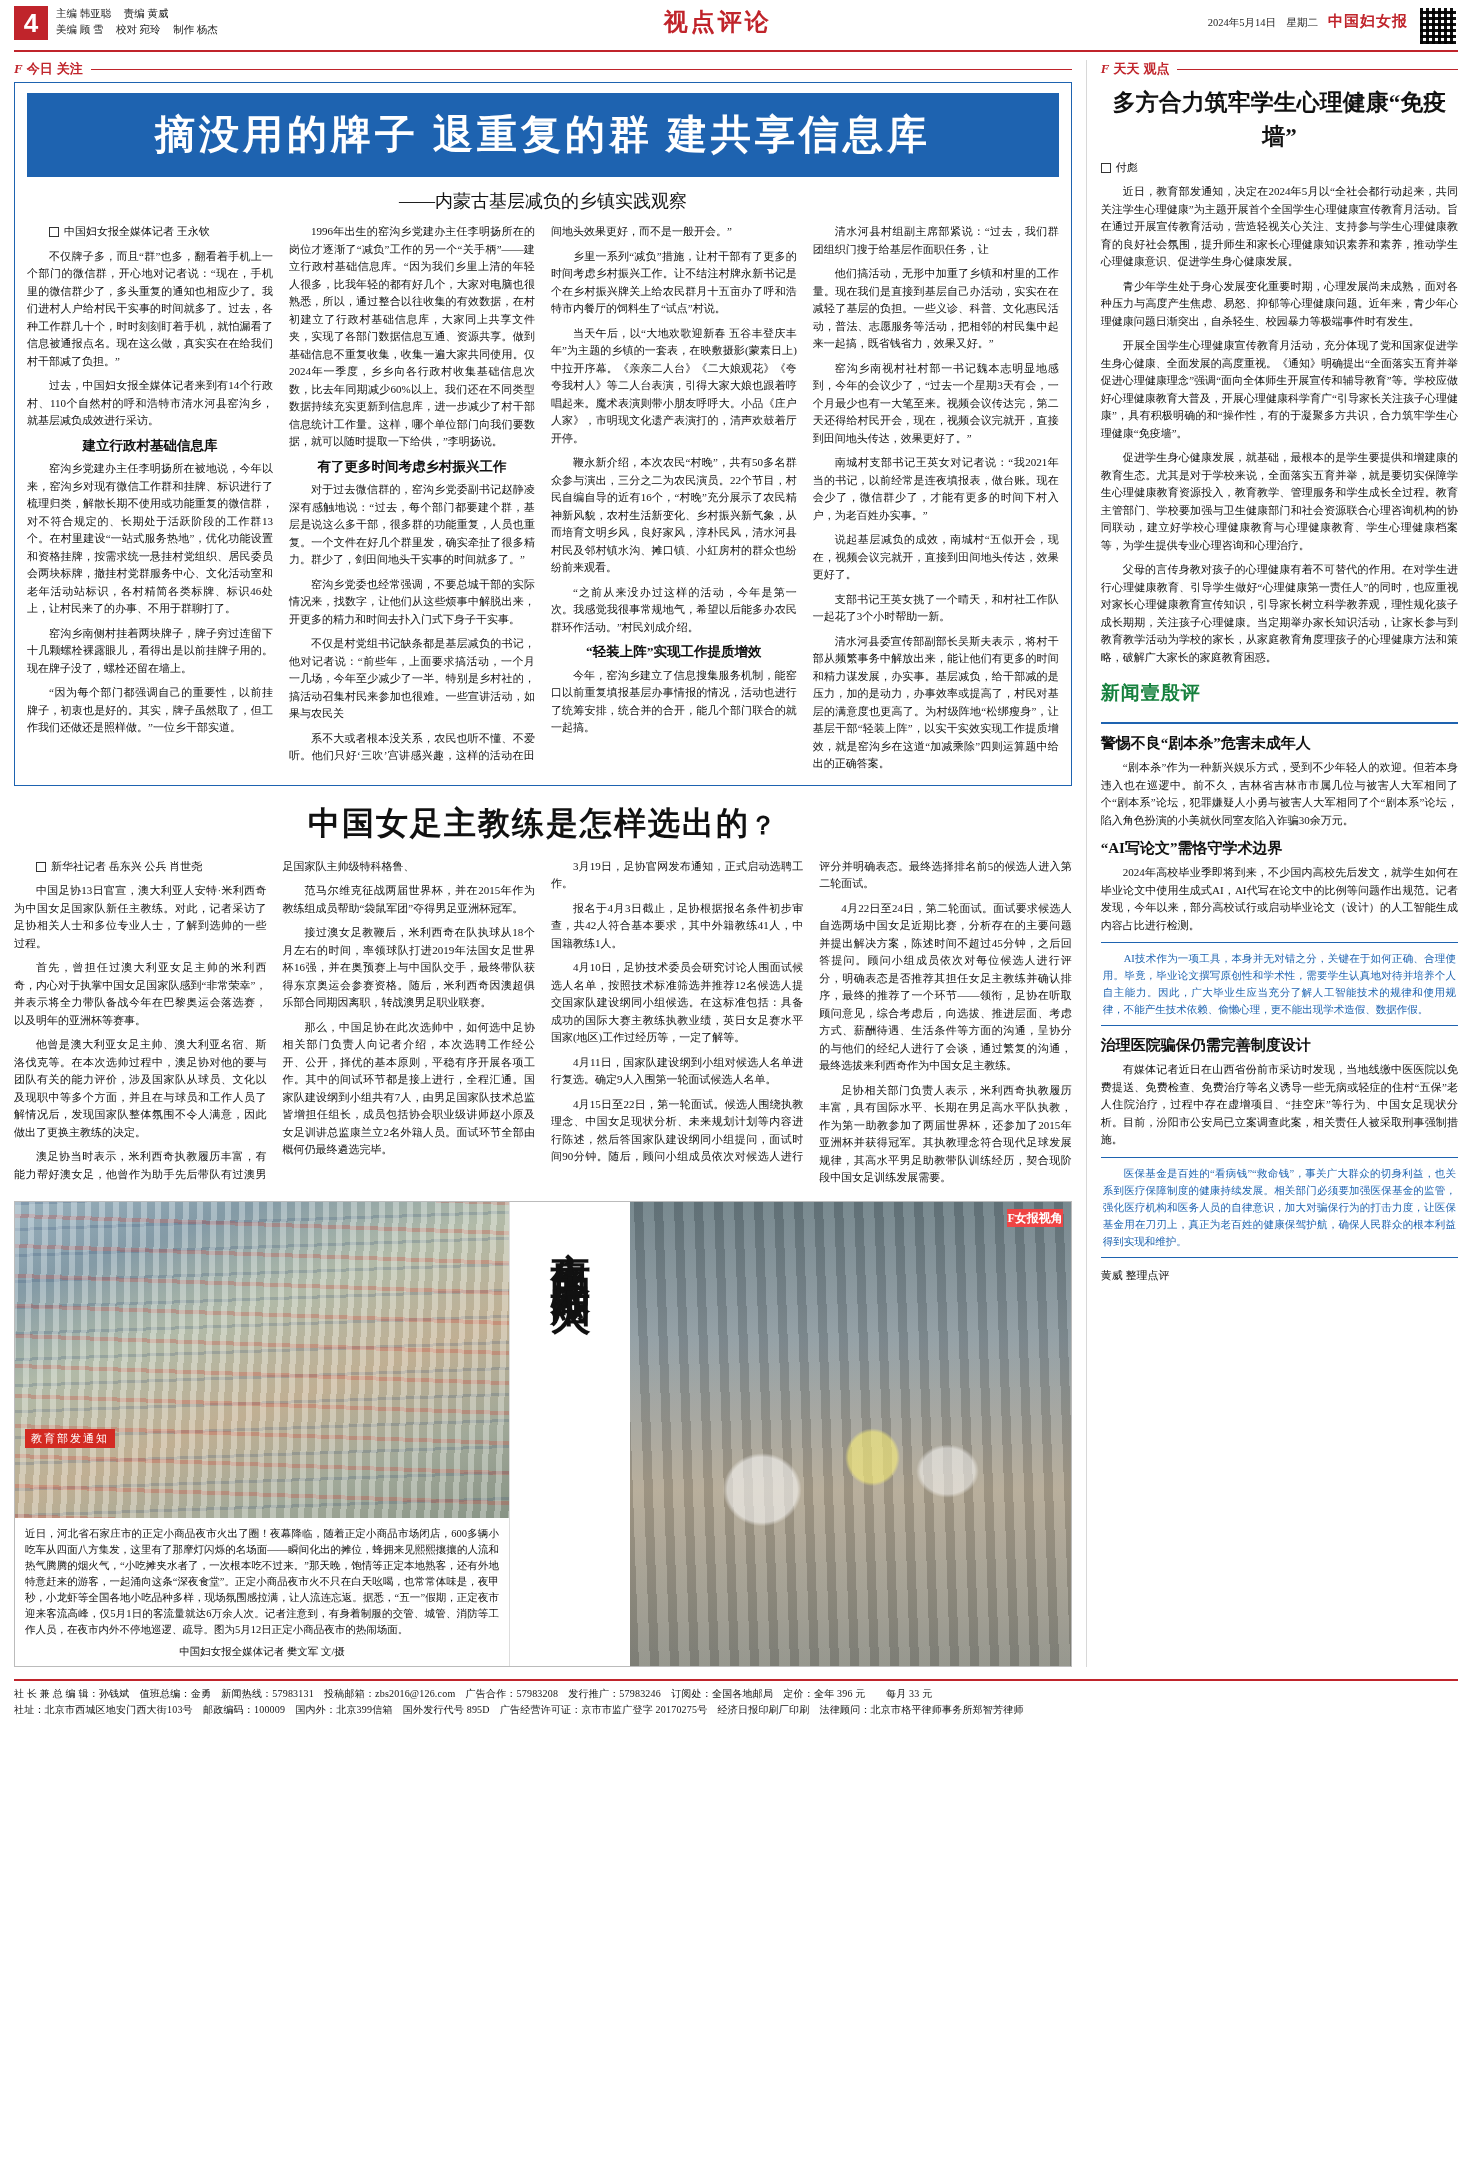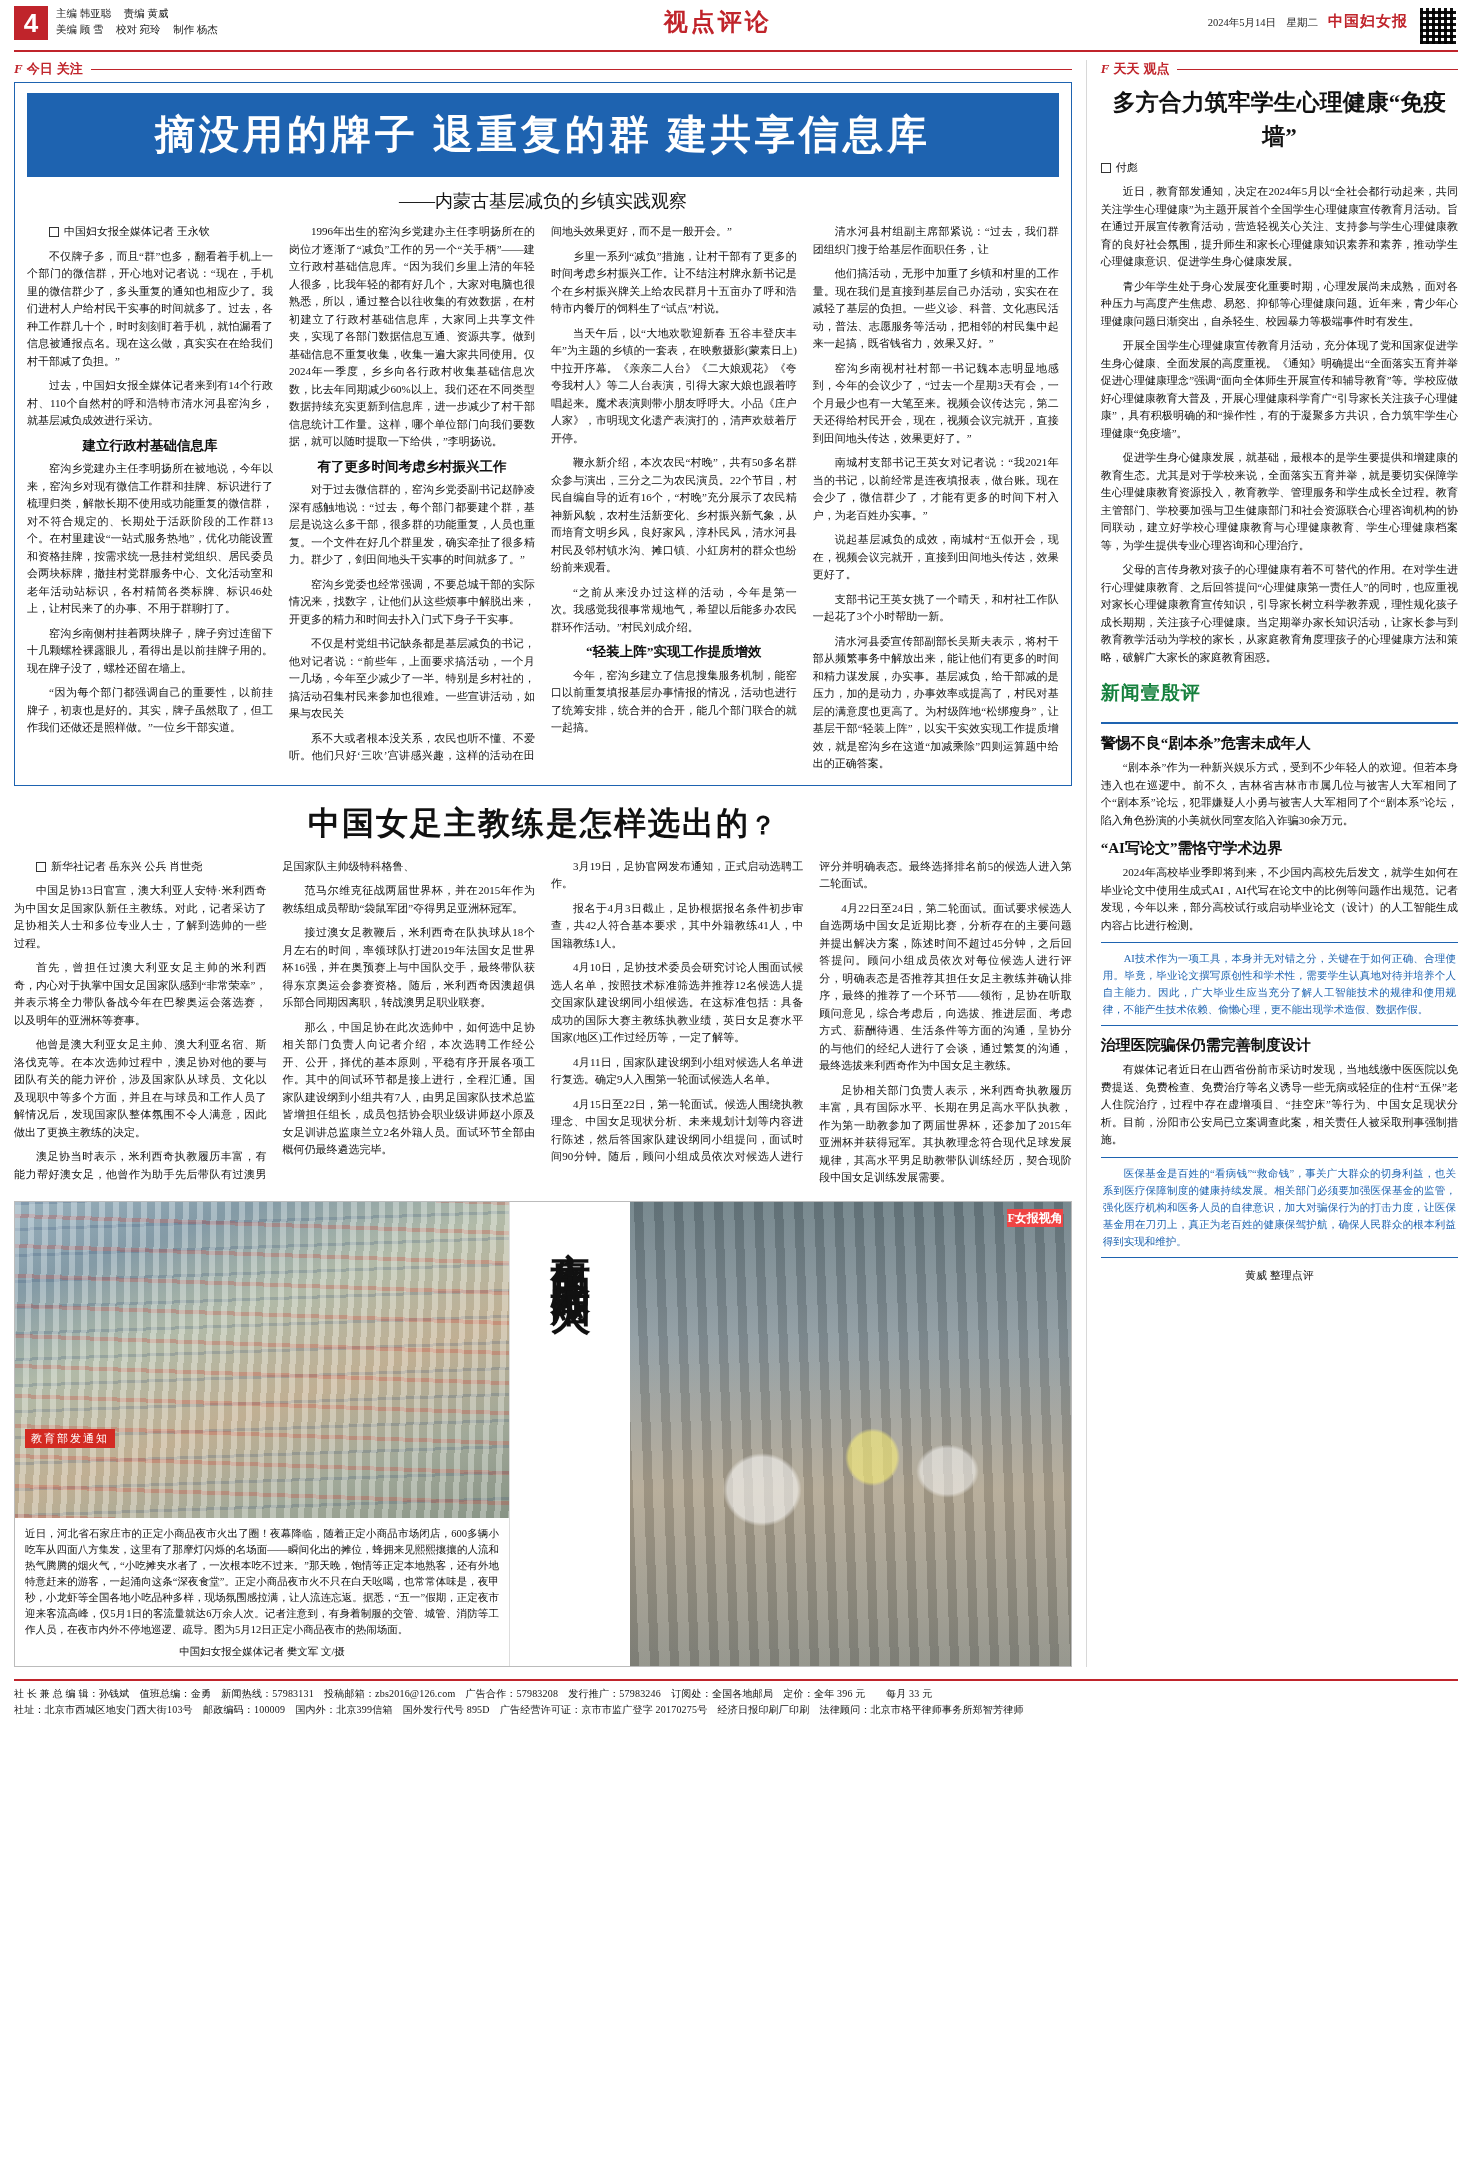--- a/index.html
+++ b/index.html
@@ -87,21 +87,21 @@
   .r-title{font-size:23px;font-weight:bold;line-height:34px;text-align:center;margin:8px 0 6px 0;}
   .r-author{font-size:11px;margin:6px 0 8px 0;}
   .r-author .box{display:inline-block;width:8px;height:8px;border:1px solid #333;margin-right:5px;vertical-align:middle;}
   .r-body{font-size:11px;line-height:17.5px;text-align:justify;}
   .r-body p{margin:0 0 7px 0;text-indent:2em;}
   .r-sec{color:#15803d;font-size:19px;font-weight:bold;margin:14px 0 16px 0;letter-spacing:1px;}
   .r-sub{font-size:15px;font-weight:bold;margin:10px 0 6px 0;}
   .hr-blue{height:2px;background:#1e63b0;margin:10px 0;}
   .quote{border-top:1px solid #1e63b0;border-bottom:1px solid #1e63b0;color:#1e63b0;font-size:10.5px;line-height:17px;padding:7px 2px;text-align:justify;margin:8px 0;}
   .quote p{margin:0;text-indent:2em;}
-  .r-credit{text-align:center;font-size:11px;margin-top:10px;}
+  .r-credit{text-align:left;font-size:11px;margin-top:10px;}
 
   
   .footer{border-top:2px solid #c0242b;margin-top:12px;padding-top:5px;font-size:10px;line-height:16px;color:#111;}
   .footer div{letter-spacing:.2px;}
 </style>
 </head>
 <body>
 
 <div class="page">
 
@@ -238,21 +238,21 @@
 
       <div class="r-title">多方合力筑牢学生心理健康“免疫墙”</div>
       <div class="r-author">
         <span class="box"></span><span>付彪</span>
       </div>
       <div class="r-body">
         <p>近日，教育部发通知，决定在2024年5月以“全社会都行动起来，共同关注学生心理健康”为主题开展首个全国学生心理健康宣传教育月活动。旨在通过开展宣传教育活动，营造轻视关心关注、支持参与学生心理健康教育的良好社会氛围，提升师生和家长心理健康知识素养和素养，推动学生心理健康意识、促进学生身心健康发展。</p>
         <p>青少年学生处于身心发展变化重要时期，心理发展尚未成熟，面对各种压力与高度产生焦虑、易怒、抑郁等心理健康问题。近年来，青少年心理健康问题日渐突出，自杀轻生、校园暴力等极端事件时有发生。</p>
         <p>开展全国学生心理健康宣传教育月活动，充分体现了党和国家促进学生身心健康、全面发展的高度重视。《通知》明确提出“全面落实五育并举促进心理健康理念”强调“面向全体师生开展宣传和辅导教育”等。学校应做好心理健康教育大普及，开展心理健康科学育广“引导家长关注孩子心理健康”，具有积极明确的和“操作性，有的于凝聚多方共识，合力筑牢学生心理健康“免疫墙”。</p>
         <p>促进学生身心健康发展，就基础，最根本的是学生要提供和增建康的教育生态。尤其是对于学校来说，全面落实五育并举，就是要切实保障学生心理健康教育资源投入，教育教学、管理服务和学生成长全过程。教育主管部门、学校要加强与卫生健康部门和社会资源联合心理咨询机构的协同联动，建立好学校心理健康教育与心理健康教育、学生心理健康档案等，为学生提供专业心理咨询和心理治疗。</p>
-        <p>父母的言传身教对孩子的心理健康有着不可替代的作用。在对学生进行心理健康教育、之后回答提问“心理健康第一责任人”的同时，也应重视对家长心理健康教育宣传知识，引导家长树立科学教养观，理性规化孩子成长期期，关注孩子心理健康。当定期举办家长知识活动，让家长参与到教育教学活动为学校的家长，从家庭教育角度理孩子的心理健康方法和策略，破解广大家长的家庭教育困惑。</p>
+        <p>父母的言传身教对孩子的心理健康有着不可替代的作用。在对学生进行心理健康教育、引导学生做好“心理健康第一责任人”的同时，也应重视对家长心理健康教育宣传知识，引导家长树立科学教养观，理性规化孩子成长期期，关注孩子心理健康。当定期举办家长知识活动，让家长参与到教育教学活动为学校的家长，从家庭教育角度理孩子的心理健康方法和策略，破解广大家长的家庭教育困惑。</p>
         <p></p>
       </div>
 
       <div class="r-sec">新闻壹殷评</div>
       <div class="hr-blue"></div>
 
       <div class="r-sub">警惕不良“剧本杀”危害未成年人</div>
       <div class="r-body">
         <p>“剧本杀”作为一种新兴娱乐方式，受到不少年轻人的欢迎。但若本身违入也在巡逻中。前不久，吉林省吉林市市属几位与被害人大军相同了个“剧本系”论坛，犯罪嫌疑人小勇与被害人大军相同了个“剧本系”论坛，陷入角色扮演的小美就伙同室友陷入诈骗30余万元。</p>
       </div>

